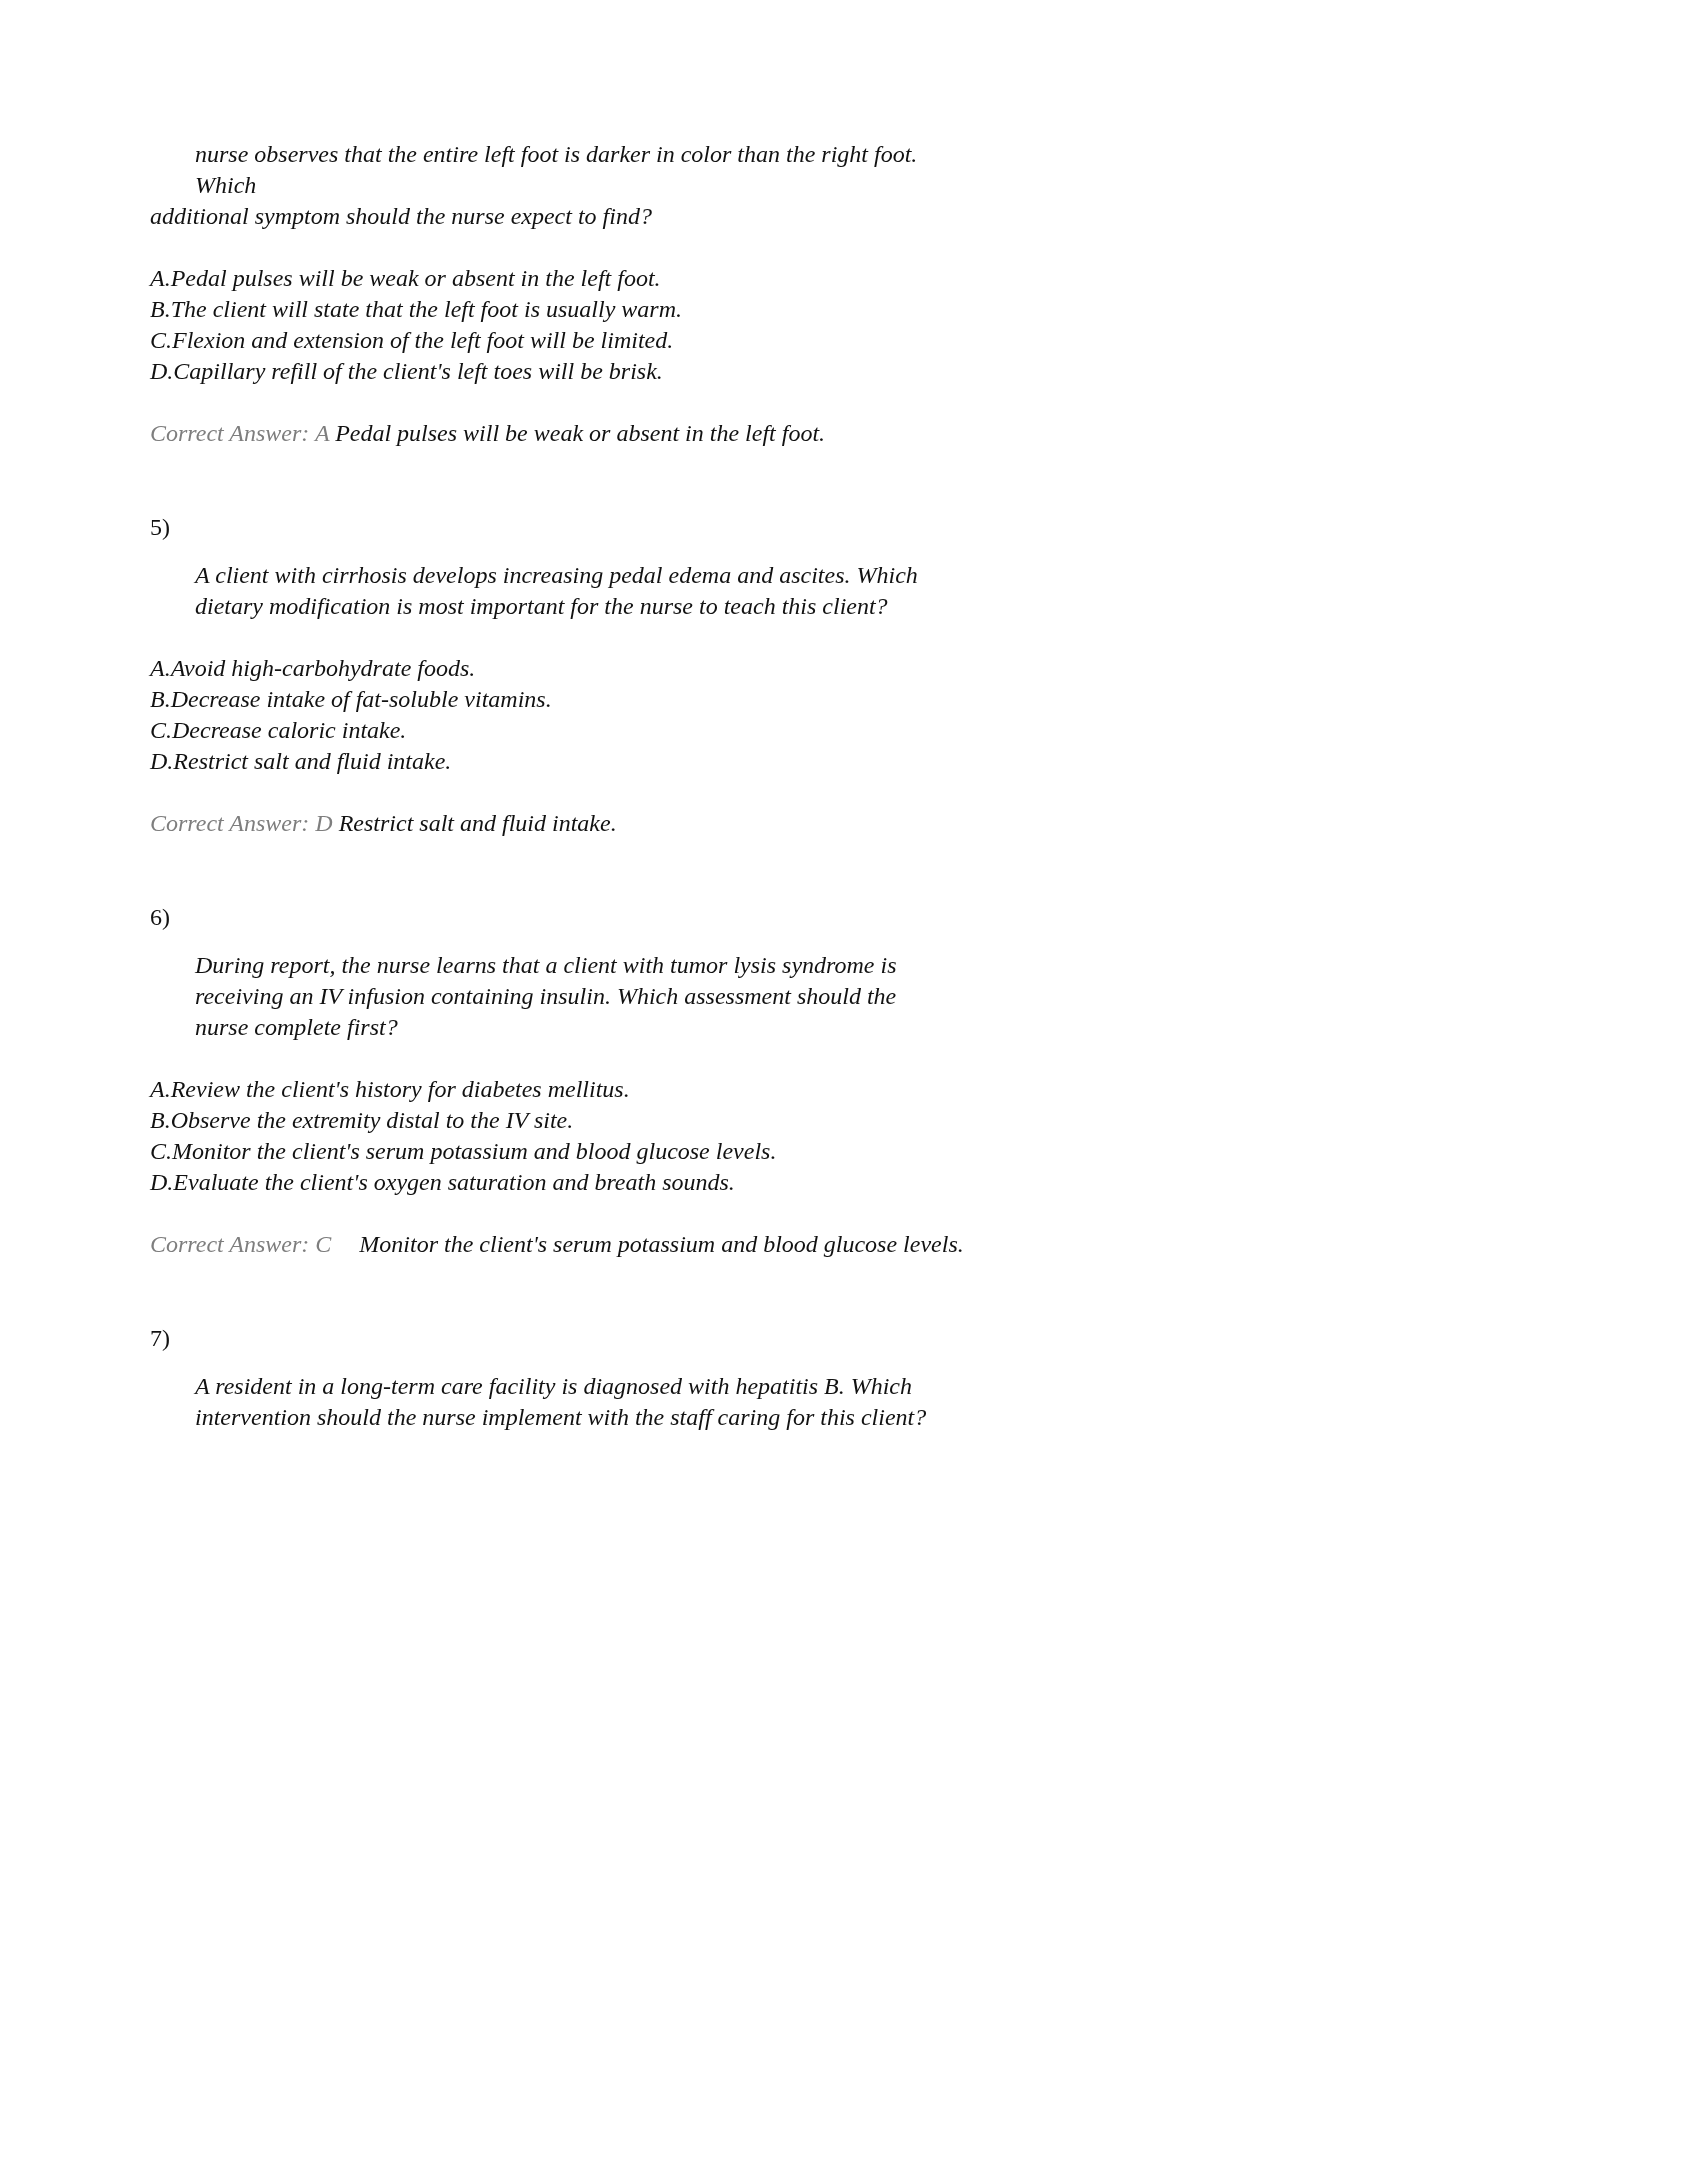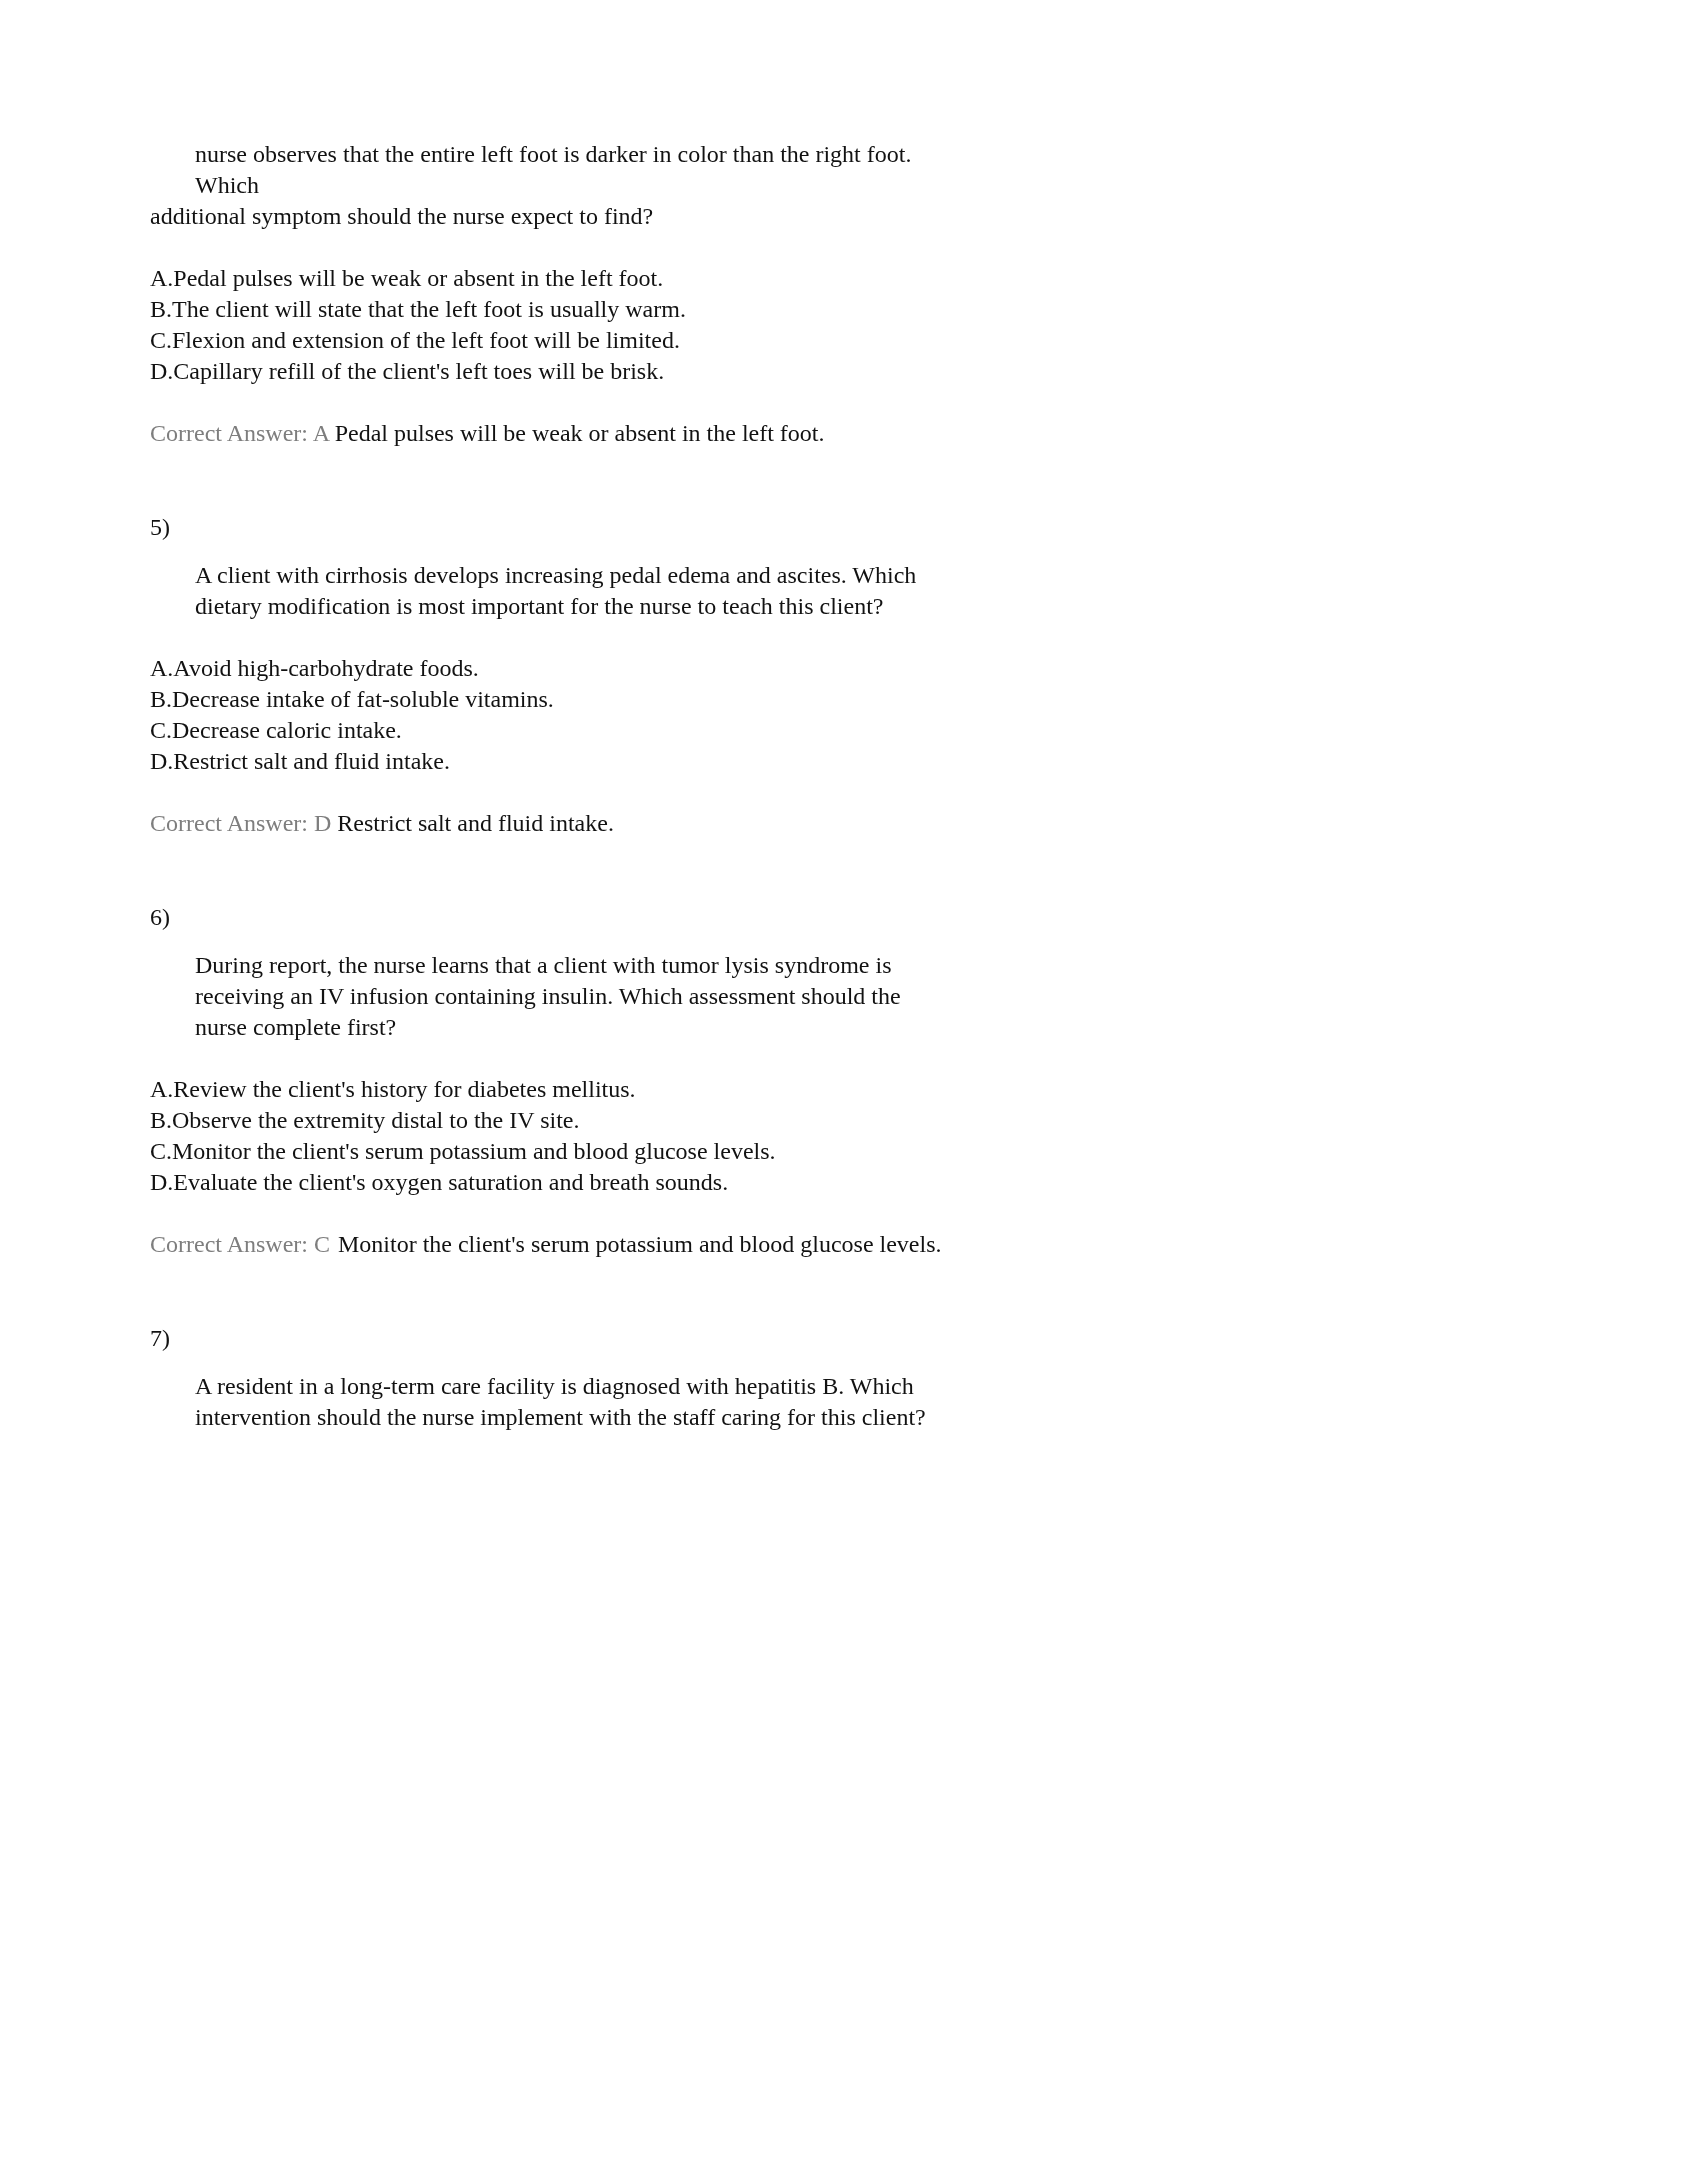--- a/index.html
+++ b/index.html
@@ -18,20 +18,21 @@
   }
   .page {
     box-sizing: border-box;
     width: 1683px;
     height: 2178px;
     padding: 139px 149px 0 150px;
     background: #ffffff;
   }
   .line {
     white-space: pre;
+    font-style: italic;
   }
   .indent {
     margin-left: 45px;
   }
   .blank {
     height: 31px;
   }
   .blank2 {
     height: 63px;
   }
@@ -45,21 +46,21 @@
   }
   .qstem {
     flex: none;
     margin-top: 48px;
   }
   .ans-label {
     color: #7e7e7e;
     margin-top: 26px;
   }
   .gap2 {
-    margin-left: 2px;
+    margin-left: 22px;
   }
 </style>
 </head>
 <body>
 
 <div class="page">
 
   <div class="line indent">nurse observes that the entire left foot is darker in color than the right foot.</div>
   <div class="line indent">Which</div>
   <div class="line">additional symptom should the nurse expect to find?</div>

